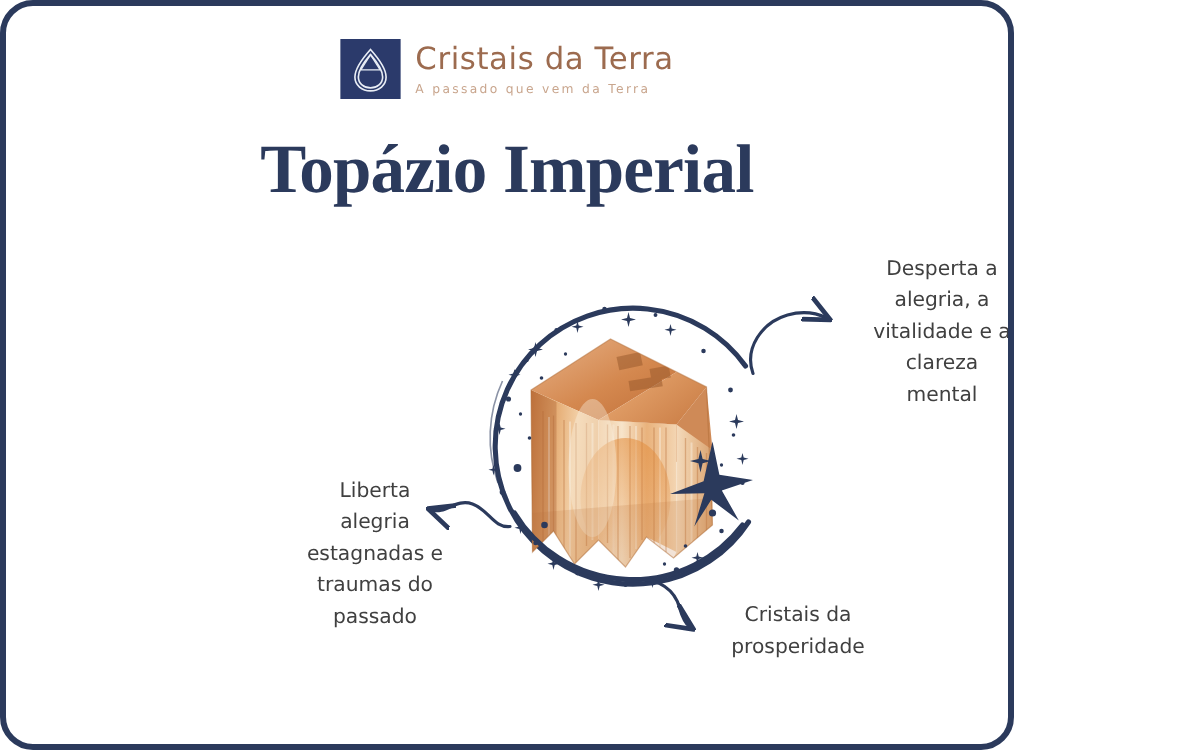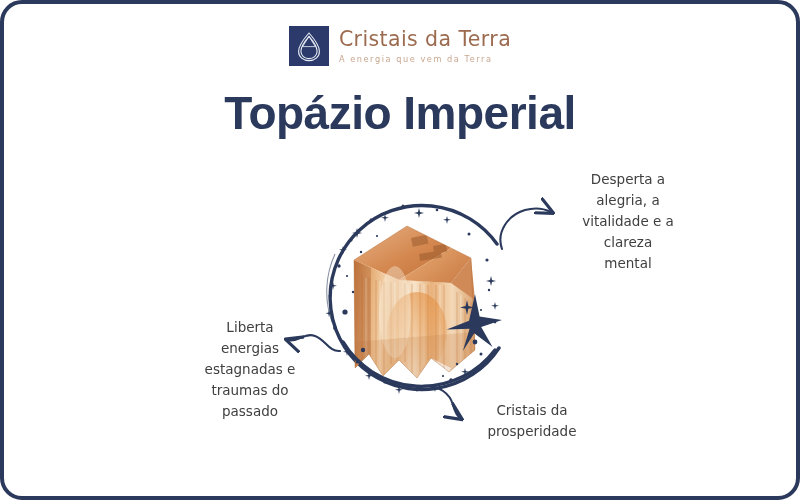--- a/index.html
+++ b/index.html
@@ -8,21 +8,21 @@
     background: #ffffff;
   }
   body {
     width: 800px;
     height: 500px;
     overflow: hidden;
     font-family: "Liberation Sans", sans-serif;
   }
   .page {
     position: relative;
-    width: 800px;
+    width: 676px;
     height: 500px;
     background: #ffffff;
     box-sizing: border-box;
     border: 4px solid #2B3A5C;
     border-radius: 22px;
     overflow: hidden;
   }
 
   
   .brand {
@@ -64,21 +64,21 @@
     white-space: nowrap;
   }
 
   
   .title {
     position: absolute;
     left: 0;
     right: 0;
     top: 84px;
     text-align: center;
-    font-family: Liberation Sans, sans-serif;
+    font-family: Liberation Serif, serif;
     font-size: 46px;
     font-weight: bold;
     letter-spacing: -0.5px;
     color: #2B3A5C;
     line-height: 1.1;
   }
 
   
   .art {
     position: absolute;
@@ -134,21 +134,21 @@
       <g fill="none" stroke="#E8EDF5" stroke-width="1.1">
         <path d="M20 7 C 12.4 15.5, 9.6 21.2, 9.6 25.4 C 9.6 30.9, 14.3 34.6, 20 34.6 C 25.7 34.6, 30.4 30.9, 30.4 25.4 C 30.4 21.2, 27.6 15.5, 20 7 Z"></path>
         <path d="M20 10.4 C 14 17.3, 11.9 21.8, 11.9 25.3 C 11.9 29.7, 15.6 32.6, 20 32.6 C 24.4 32.6, 28.1 29.7, 28.1 25.3 C 28.1 21.8, 26 17.3, 20 10.4 Z"></path>
         <path d="M13.6 20.6 L 26.4 20.6" stroke-width="0.8"></path>
         <path d="M20 10.4 L 13.6 20.6" stroke-width="0.8"></path>
         <path d="M20 10.4 L 26.4 20.6" stroke-width="0.8"></path>
       </g>
     </svg>
     <div class="brand-text">
       <div class="brand-name">Cristais da Terra</div>
-      <div class="brand-tag">A energia que vem da Terra</div>
+      <div class="brand-tag">A passado que vem da Terra</div>
     </div>
   </div>
 
   <div class="title">Topázio Imperial</div>
 
   <div class="art">
     <svg width="230" height="230" viewBox="0 0 230 230">
       <defs>
         <linearGradient id="faceTopL" x1="0" y1="0" x2="1" y2="1">
           <stop offset="0%" stop-color="#E7B288"></stop>
@@ -316,20 +316,20 @@
 
     <path d="M 336 347 C 325 348, 322 336, 311 332 C 300 328, 293 339, 284 336" fill="none" stroke="#2B3A5C" stroke-width="2.1" stroke-linecap="round" marker-end="url(#ahl)"></path>
   </svg>
 
   <div class="note note-right">Desperta a
 alegria, a
 vitalidade e a
 clareza
 mental</div>
   <div class="note note-left">Liberta
-energias
+alegria
 estagnadas e
 traumas do
 passado</div>
   <div class="note note-bottom">Cristais da
 prosperidade</div>
 
 </div>
 
 </body></html>

